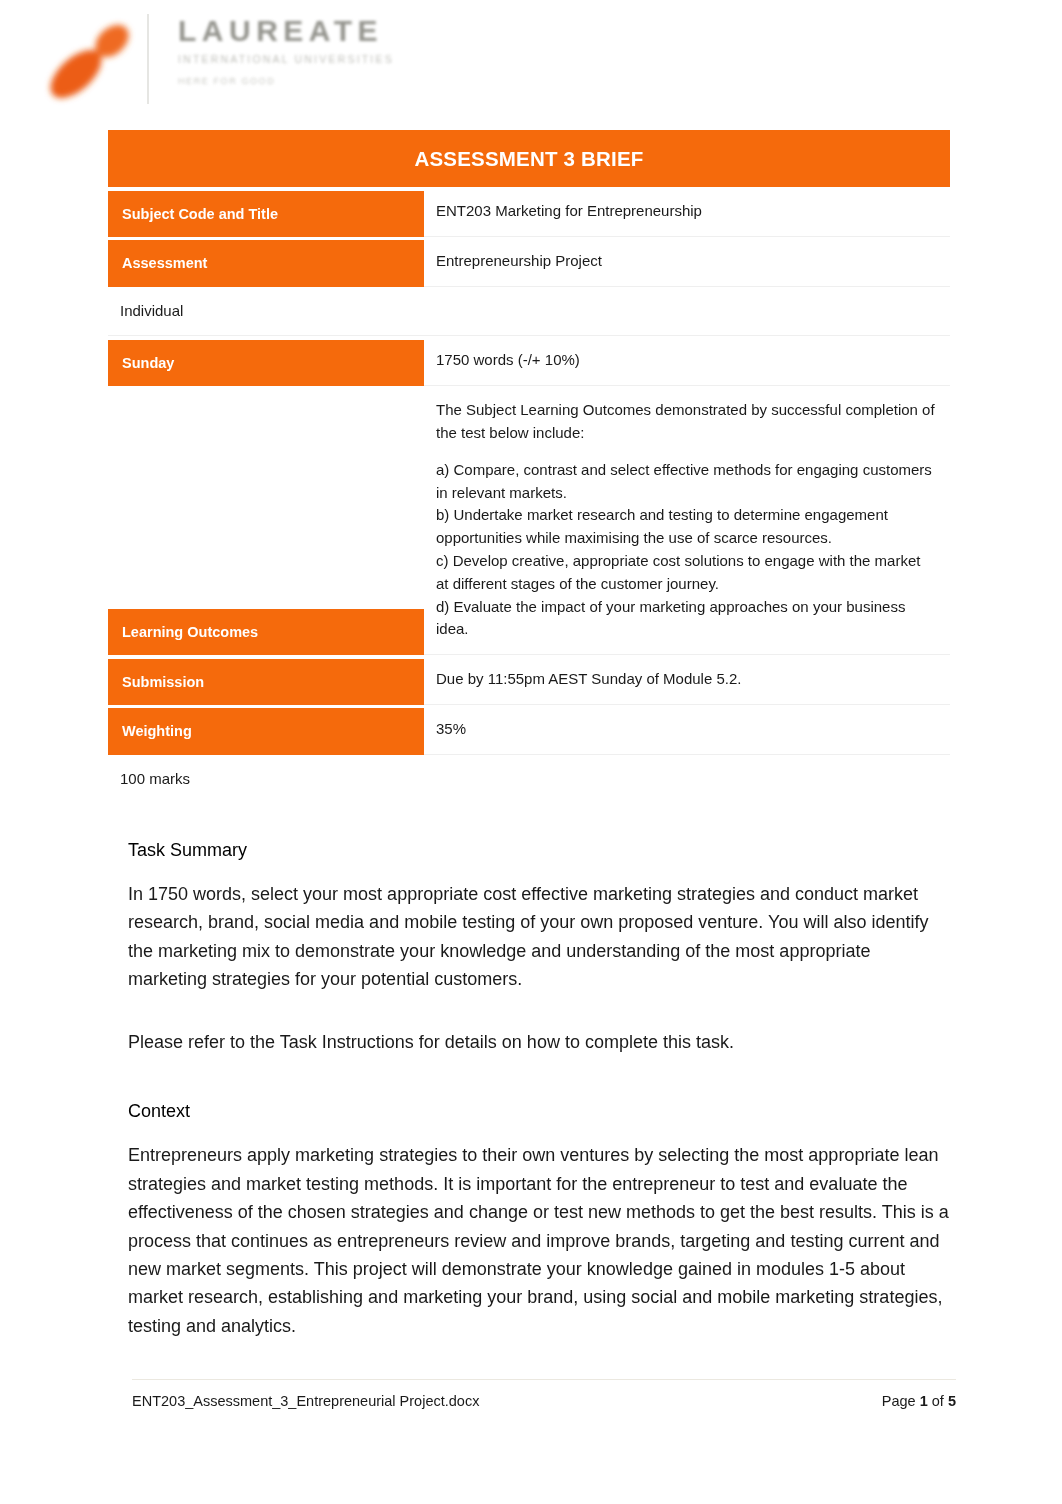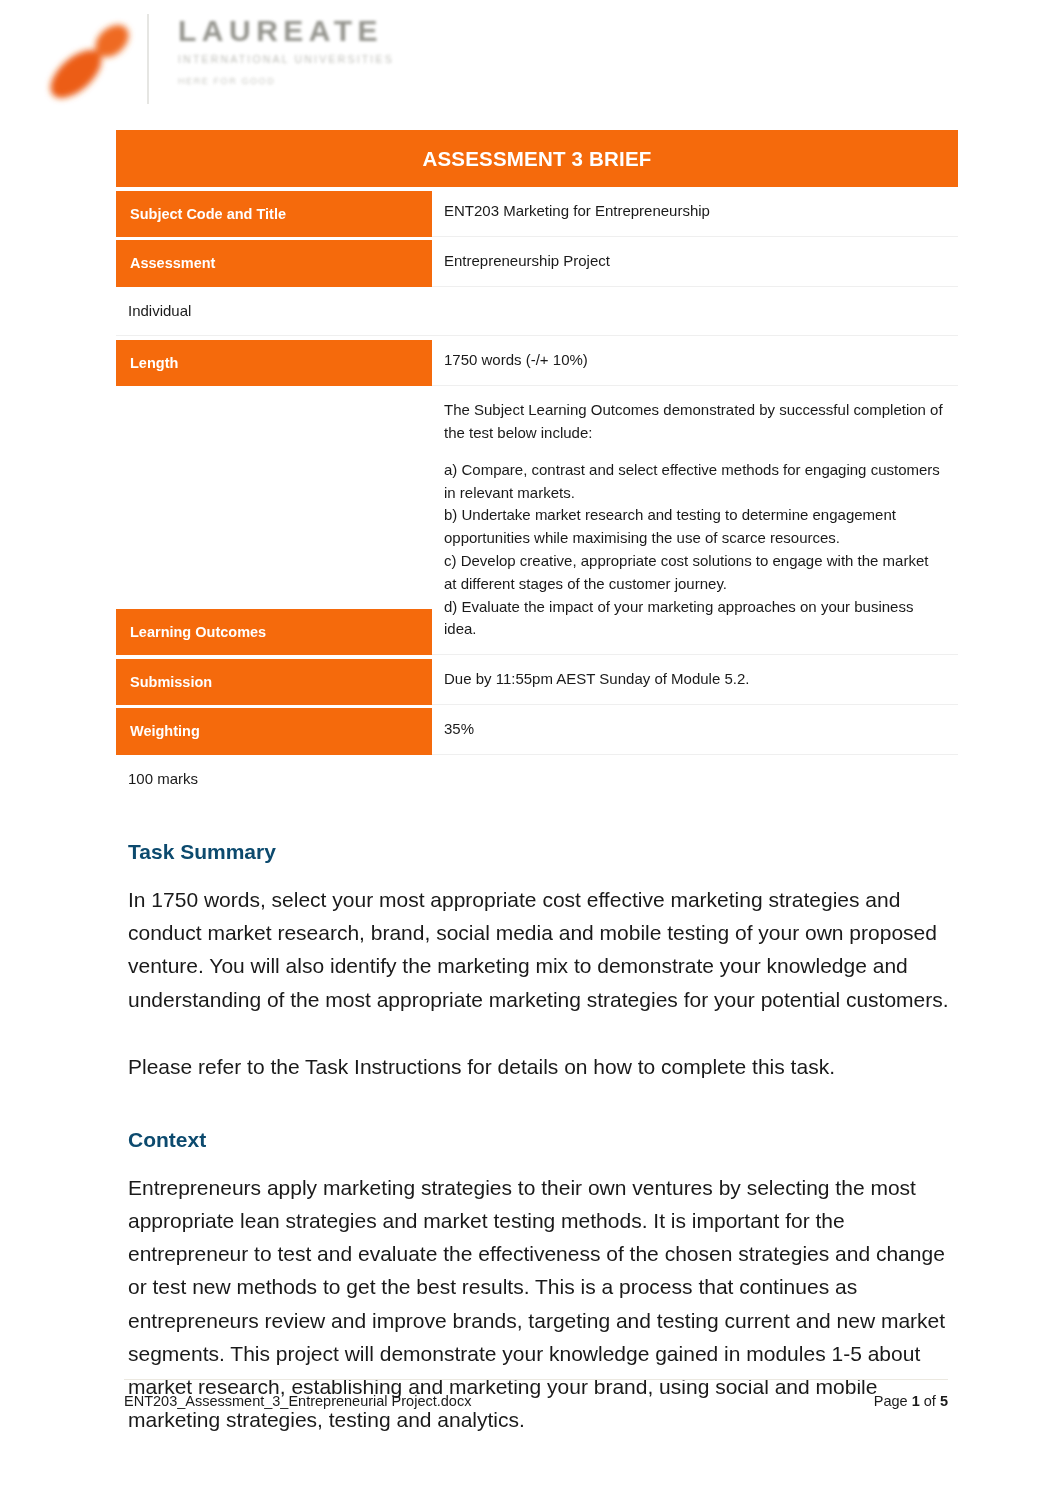--- a/index.html
+++ b/index.html
@@ -75,21 +75,21 @@
     font-size: 9px;
     letter-spacing: 1.6px;
     color: #b4b4ac;
     margin-top: 11px;
     white-space: nowrap;
   }
 
   
   .brief-table {
     position: absolute;
-    left: 116px;
+    left: 108px;
     top: 130px;
     width: 842px;
   }
   .brief-header {
     background: #f56a0c;
     color: #ffffff;
     font-size: 20.5px;
     font-weight: 700;
     text-align: center;
     letter-spacing: 0.2px;
@@ -138,42 +138,42 @@
   }
 
   
   .body-sections {
     position: absolute;
     left: 128px;
     top: 840px;
     width: 824px;
   }
   .section-heading {
-    font-size: 21px;
-    font-weight: 700;
-    color: #0c4a6e;
+    font-size: 18px;
+    font-weight: 400;
+    color: #000000;
     margin: 0 0 19px 0;
   }
   .section-para {
-    font-size: 21px;
+    font-size: 18px;
     line-height: 1.58;
     color: #1a1a1a;
     margin: 0;
   }
   .section-para + .section-para {
     margin-top: 34px;
   }
   .section-block + .section-block {
     margin-top: 45px;
   }
 
   
   .footer {
     position: absolute;
-    left: 124px;
+    left: 132px;
     top: 1379px;
     width: 824px;
   }
   .footer-rule {
     width: 824px;
     height: 1px;
     background: #ebe8e0;
   }
   .footer-inner {
     display: flex;
@@ -226,21 +226,21 @@
     <div class="brief-row">
       <div class="brief-label">Assessment</div>
       <div class="brief-value">Entrepreneurship Project</div>
     </div>
 
     <div class="brief-row">
       <div class="brief-value">Individual</div>
     </div>
 
     <div class="brief-row">
-      <div class="brief-label">Length</div>
+      <div class="brief-label">Sunday</div>
       <div class="brief-value">1750 words (-/+ 10%)</div>
     </div>
 
     <div class="brief-row">
       <div class="brief-label tall">Learning Outcomes</div>
       <div class="brief-value">
         <p>The Subject Learning Outcomes demonstrated by successful completion of the test below include:</p>
         <div class="lo-list">
           <div>a) Compare, contrast and select effective methods for engaging customers in relevant markets.</div>
           <div>b) Undertake market research and testing to determine engagement opportunities while maximising the use of scarce resources.</div>

